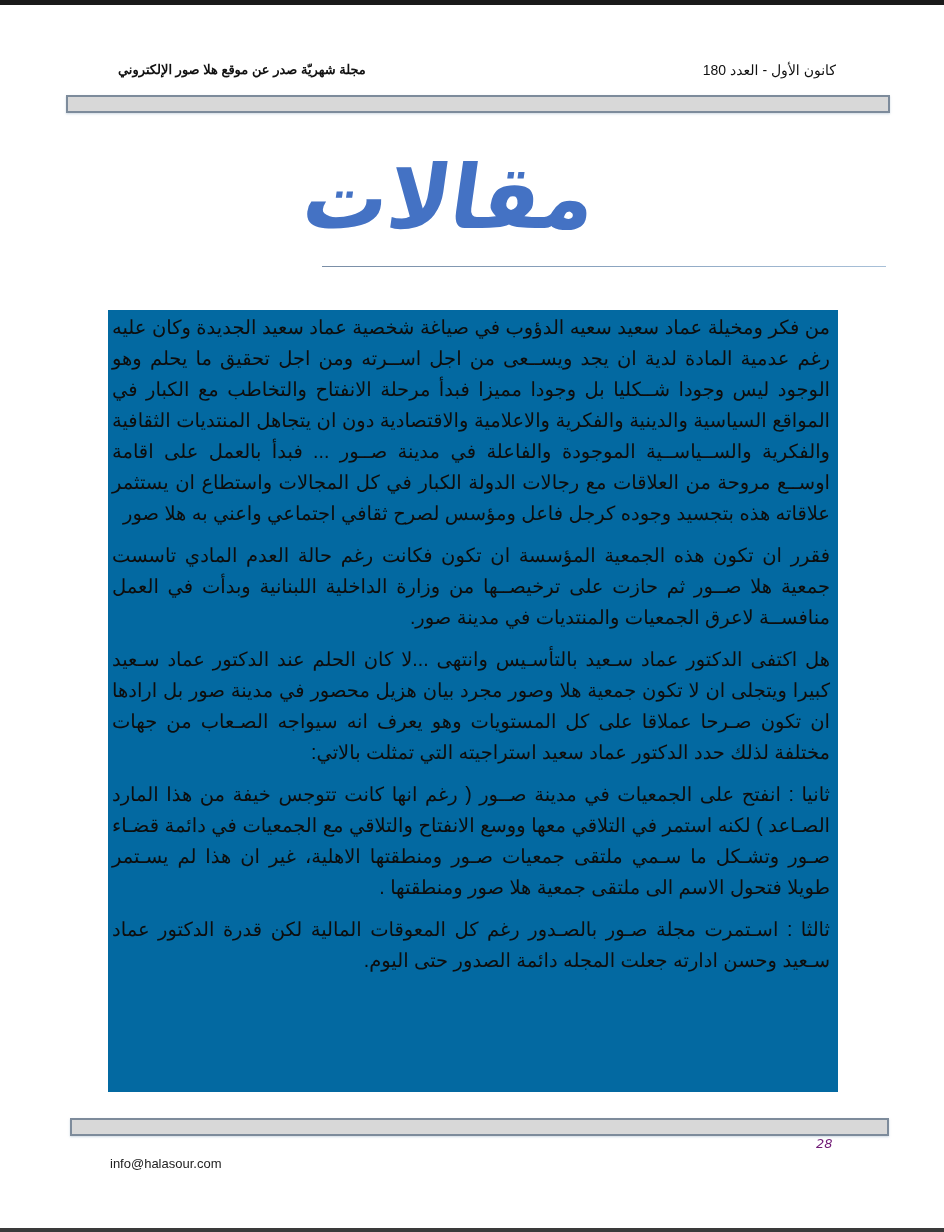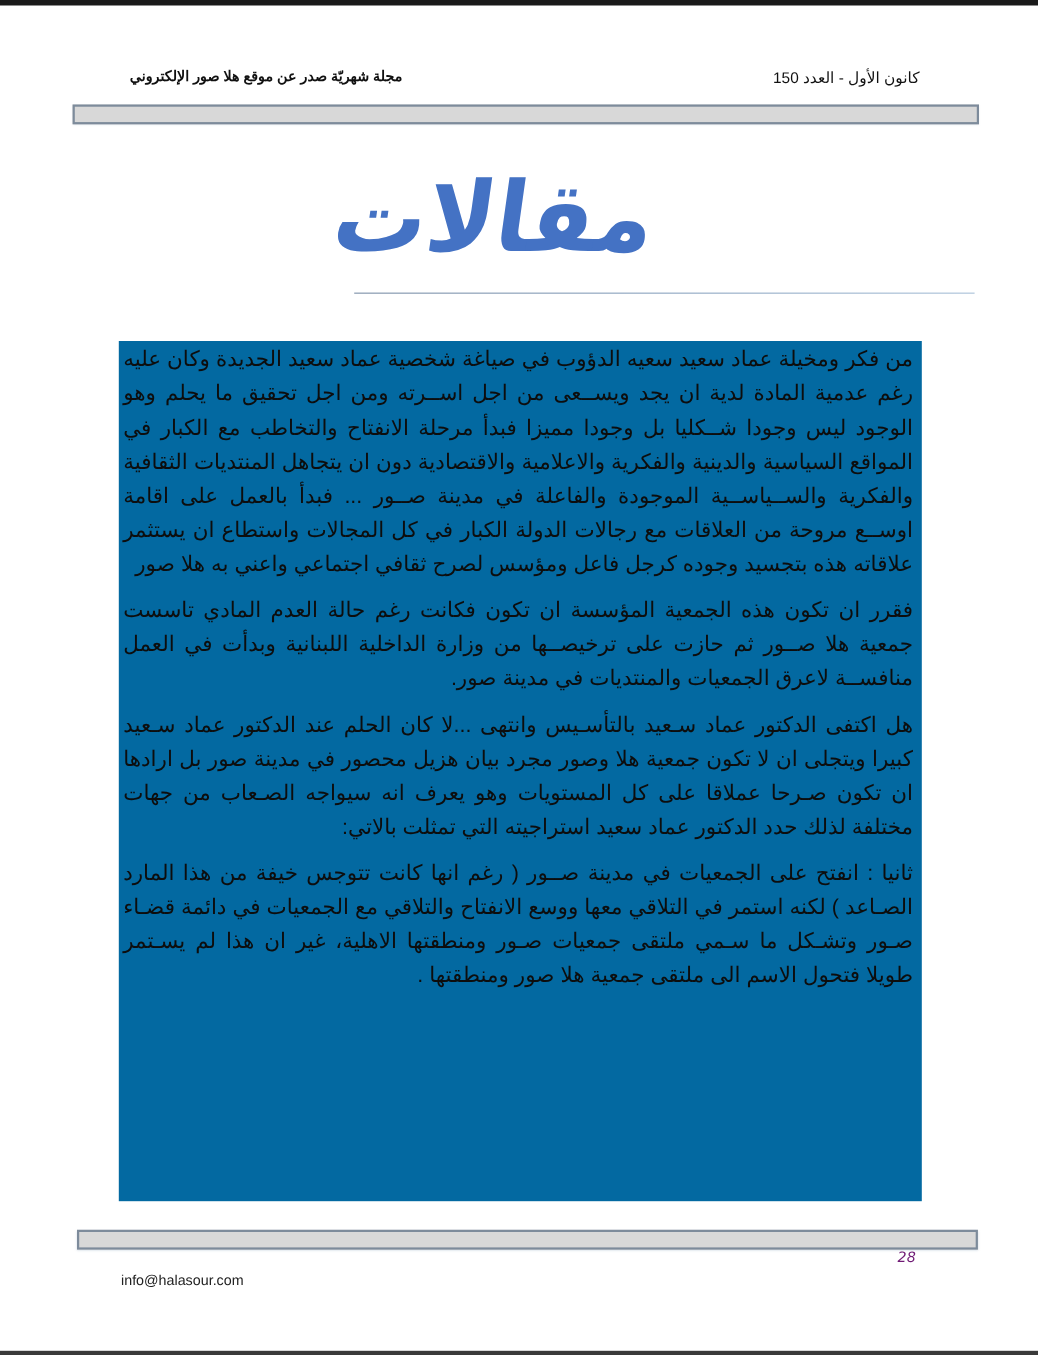--- a/index.html
+++ b/index.html
@@ -118,33 +118,34 @@
       font-family: Liberation Sans, sans-serif;
       font-size: 13px;
       color: #222;
     }
   </style>
 </head>
 <body>
 
 <div class="topbar"></div>
 
-<div class="hdr-right">كانون الأول - العدد 150</div>
+<div class="hdr-right">كانون الأول - العدد 180</div>
 <div class="hdr-left">مجلة شهريّة صدر عن موقع هلا صور الإلكتروني</div>
 
 <div class="rule-bar header-bar"></div>
 
 <div class="title">مقالات</div>
 <div class="title-rule"></div>
 
 <div class="article">
   <p>من فكر ومخيلة عماد سعيد سعيه الدؤوب في صياغة شخصية عماد سعيد الجديدة وكان عليه رغم عدمية المادة لدية ان يجد ويســعى من اجل اســرته ومن اجل تحقيق ما يحلم وهو الوجود ليس وجودا شــكليا بل وجودا مميزا فبدأ مرحلة الانفتاح والتخاطب مع الكبار في المواقع السياسية والدينية والفكرية والاعلامية والاقتصادية دون ان يتجاهل المنتديات الثقافية والفكرية والســياســية الموجودة والفاعلة في مدينة صــور ... فبدأ بالعمل على اقامة اوســع مروحة من العلاقات مع رجالات الدولة الكبار في كل المجالات واستطاع ان يستثمر علاقاته هذه بتجسيد وجوده كرجل فاعل ومؤسس لصرح ثقافي اجتماعي واعني به هلا صور</p>
   <p>فقرر ان تكون هذه الجمعية المؤسسة ان تكون فكانت رغم حالة العدم المادي تاسست جمعية هلا صــور ثم حازت على ترخيصــها من وزارة الداخلية اللبنانية وبدأت في العمل منافســة لاعرق الجمعيات والمنتديات في مدينة صور.</p>
   <p>هل اكتفى الدكتور عماد سـعيد بالتأسـيس وانتهى ...لا كان الحلم عند الدكتور عماد سـعيد كبيرا ويتجلى ان لا تكون جمعية هلا وصور مجرد بيان هزيل محصور في مدينة صور بل ارادها ان تكون صـرحا عملاقا على كل المستويات وهو يعرف انه سيواجه الصـعاب من جهات مختلفة لذلك حدد الدكتور عماد سعيد استراجيته التي تمثلت بالاتي:</p>
   <p>ثانيا : انفتح على الجمعيات في مدينة صــور ( رغم انها كانت تتوجس خيفة من هذا المارد الصـاعد ) لكنه استمر في التلاقي معها ووسع الانفتاح والتلاقي مع الجمعيات في دائمة قضـاء صـور وتشـكل ما سـمي ملتقى جمعيات صـور ومنطقتها الاهلية، غير ان هذا لم يسـتمر طويلا فتحول الاسم الى ملتقى جمعية هلا صور ومنطقتها .</p>
+  <p>ثالثا : اسـتمرت مجلة صـور بالصـدور رغم كل المعوقات المالية لكن قدرة الدكتور عماد سـعيد وحسن ادارته جعلت المجله دائمة الصدور حتى اليوم.</p>
 </div>
 
 <div class="rule-bar footer-bar"></div>
 
 <div class="page-num">28</div>
 <div class="email">info@halasour.com</div>
 
 <div class="bottombar"></div>
 
 </body></html>

